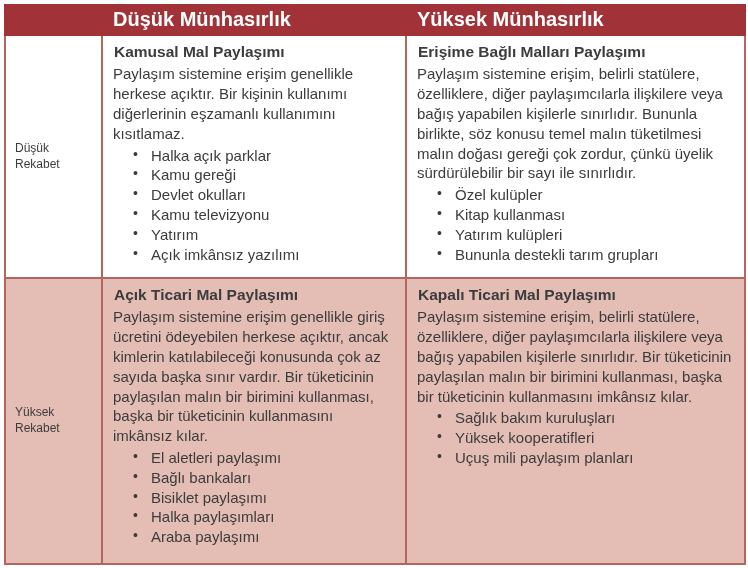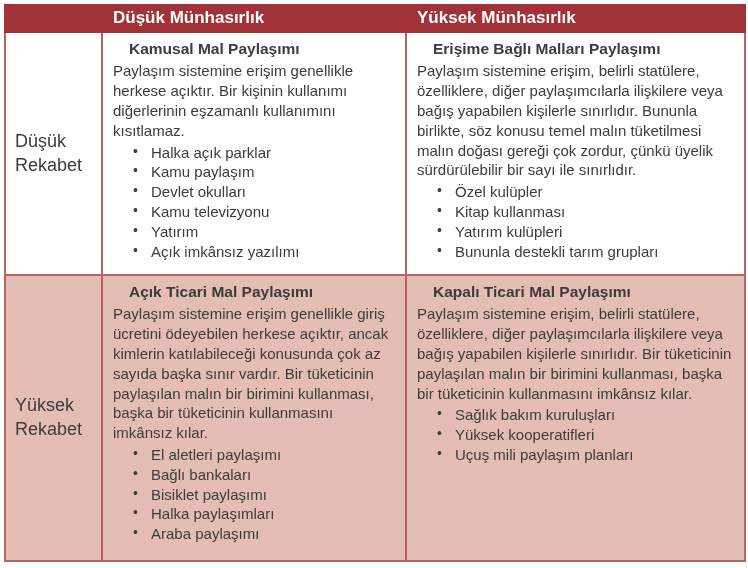--- a/index.html
+++ b/index.html
@@ -23,21 +23,21 @@
   }
   table.matrix col.c1 { width: 97px; }
   table.matrix col.c2 { width: 304px; }
   table.matrix col.c3 { width: 339px; }
 
   
   thead th {
     background: #a03238;
     color: #ffffff;
     font-weight: bold;
-    font-size: 17px;
+    font-size: 20px;
     text-align: left;
     height: 27px;
     padding: 2px 10px 3px 10px;
     border: 2px solid #a03238;
     box-sizing: border-box;
   }
   thead th.sep { border-left: 2px solid #e6cac6; }
 
   
   tbody td {
@@ -48,27 +48,27 @@
     line-height: 1.32;
     padding: 6px 10px 6px 10px;
   }
   tr.row-low  td { background: #ffffff; height: 243px; }
   tr.row-high td { background: #e4beb5; height: 286px; }
 
   td.rowlabel {
     vertical-align: middle;
     padding-left: 9px;
     padding-right: 19px;
-    font-size: 18px;
+    font-size: 12px;
   }
 
   .cell-title {
     font-weight: bold;
     font-size: 15.5px;
-    margin: 0 0 2px 16px;
+    margin: 0 0 2px 1px;
   }
   .cell-para {
     margin: 0 0 2px 0;
   }
   ul.cell-bullets {
     list-style: none;
     margin: 0;
     padding: 0 0 0 12px;
   }
   ul.cell-bullets li {
@@ -100,21 +100,21 @@
       </tr>
     </thead>
     <tbody>
       <tr class="row-low">
         <td class="rowlabel">Düşük Rekabet</td>
         <td>
           <div class="cell-title">Kamusal Mal Paylaşımı</div>
           <p class="cell-para">Paylaşım sistemine erişim genellikle herkese açıktır. Bir kişinin kullanımı diğerlerinin eşzamanlı kullanımını kısıtlamaz.</p>
           <ul class="cell-bullets">
             <li><span class="dot">•</span><span>Halka açık parklar</span></li>
-            <li><span class="dot">•</span><span>Kamu paylaşım</span></li>
+            <li><span class="dot">•</span><span>Kamu gereği</span></li>
             <li><span class="dot">•</span><span>Devlet okulları</span></li>
             <li><span class="dot">•</span><span>Kamu televizyonu</span></li>
             <li><span class="dot">•</span><span>Yatırım</span></li>
             <li><span class="dot">•</span><span>Açık imkânsız yazılımı</span></li>
           </ul>
         </td>
         <td>
           <div class="cell-title">Erişime Bağlı Malları Paylaşımı</div>
           <p class="cell-para">Paylaşım sistemine erişim, belirli statülere, özelliklere, diğer paylaşımcılarla ilişkilere veya bağış yapabilen kişilerle sınırlıdır. Bununla birlikte, söz konusu temel malın tüketilmesi malın doğası gereği çok zordur, çünkü üyelik sürdürülebilir bir sayı ile sınırlıdır.</p>
           <ul class="cell-bullets">

